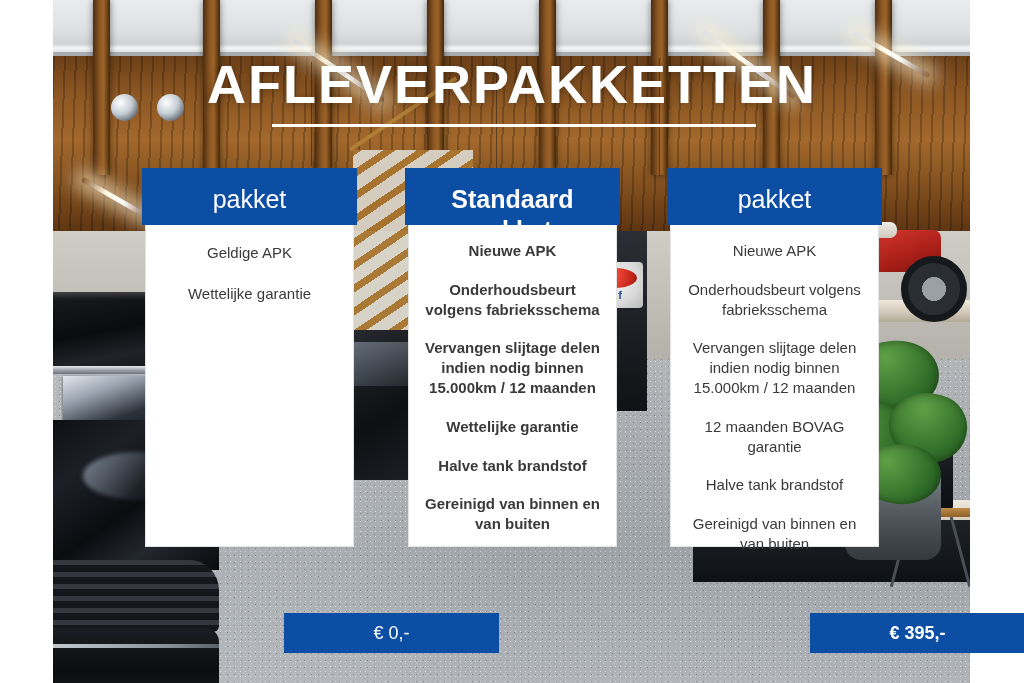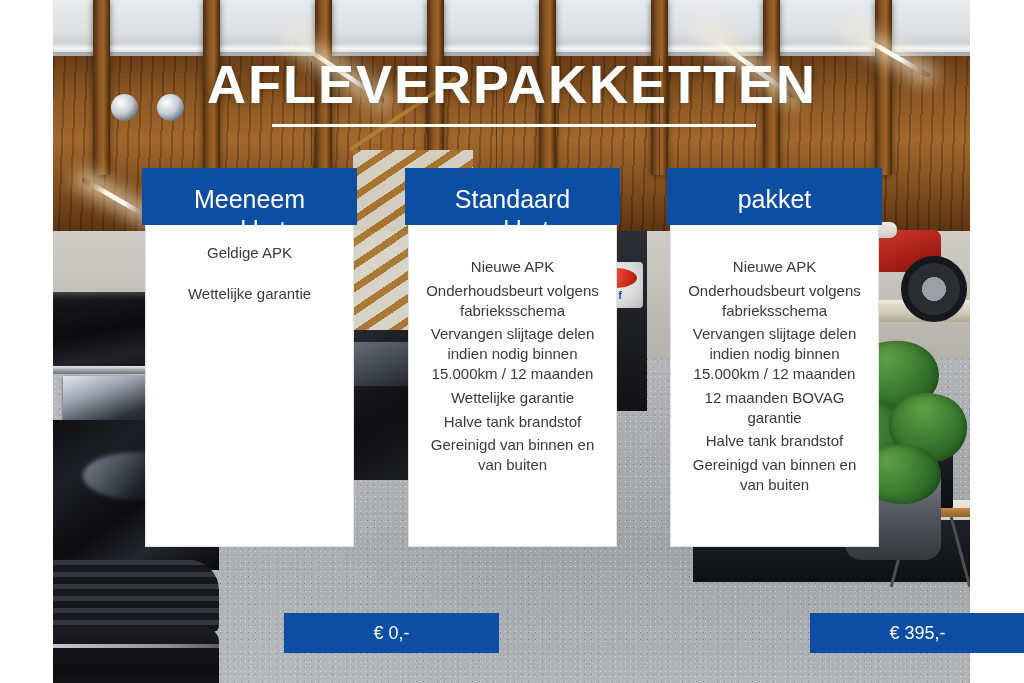--- a/index.html
+++ b/index.html
@@ -268,30 +268,30 @@
     font-size:18px;height:40px;line-height:40px;
     position:absolute;
   }
 
   
   #card-1{left:142px;width:215px;}
   #card-1 .card-head{width:215px;box-sizing:border-box;}
   #card-1 .card-body{margin-left:3px;width:209px;height:322px;}
   #card-1 .price{left:142px;top:445px;width:215px;}
 
-  #card-2{left:405px;width:215px;}
+  #card-2{left:405px;width:215px;font-weight:bold;}
   #card-2 .card-head{width:215px;box-sizing:border-box;}
   #card-2 .card-body{margin-left:3px;width:209px;height:322px;}
   #card-2 .price{left:405px;top:445px;width:215px;}
 
   #card-3{left:667px;width:215px;}
   #card-3 .card-head{width:215px;box-sizing:border-box;}
   #card-3 .card-body{margin-left:3px;width:209px;height:322px;}
 
-  #card-2 .card-body,#card-3 .card-body{gap:4px;padding-top:32px;}
+  #card-2 .card-body,#card-3 .card-body{gap:19px;padding-top:16px;}
 </style>
 </head>
 <body>
 
 <div id="photo">
   <div class="soffit"></div>
 
   <div class="ceiling"></div>
   <div class="beam" style="left:40px;"></div>
   <div class="beam" style="left:150px;"></div>
@@ -366,21 +366,20 @@
   <div class="leaf" style="left:836px;top:392px;width:78px;height:70px;transform:rotate(24deg);"></div>
   <div class="leaf" style="left:716px;top:420px;width:70px;height:58px;transform:rotate(-32deg);"></div>
   <div class="leaf" style="left:804px;top:444px;width:84px;height:60px;transform:rotate(6deg);"></div>
 </div>
 
 <div id="title">AFLEVERPAKKETTEN</div>
 <div id="titlerule"></div>
 
 <div class="card" id="card-1">
   <div class="card-head">
-    <div>Meeneem</div>
     <div>pakket</div>
   </div>
   <div class="card-body">
     <p class="feat">Geldige APK</p>
     <p class="feat">Wettelijke garantie</p>
   </div>
   <div class="price">€ 0,-</div>
 </div>
 
 <div class="card" id="card-2">

